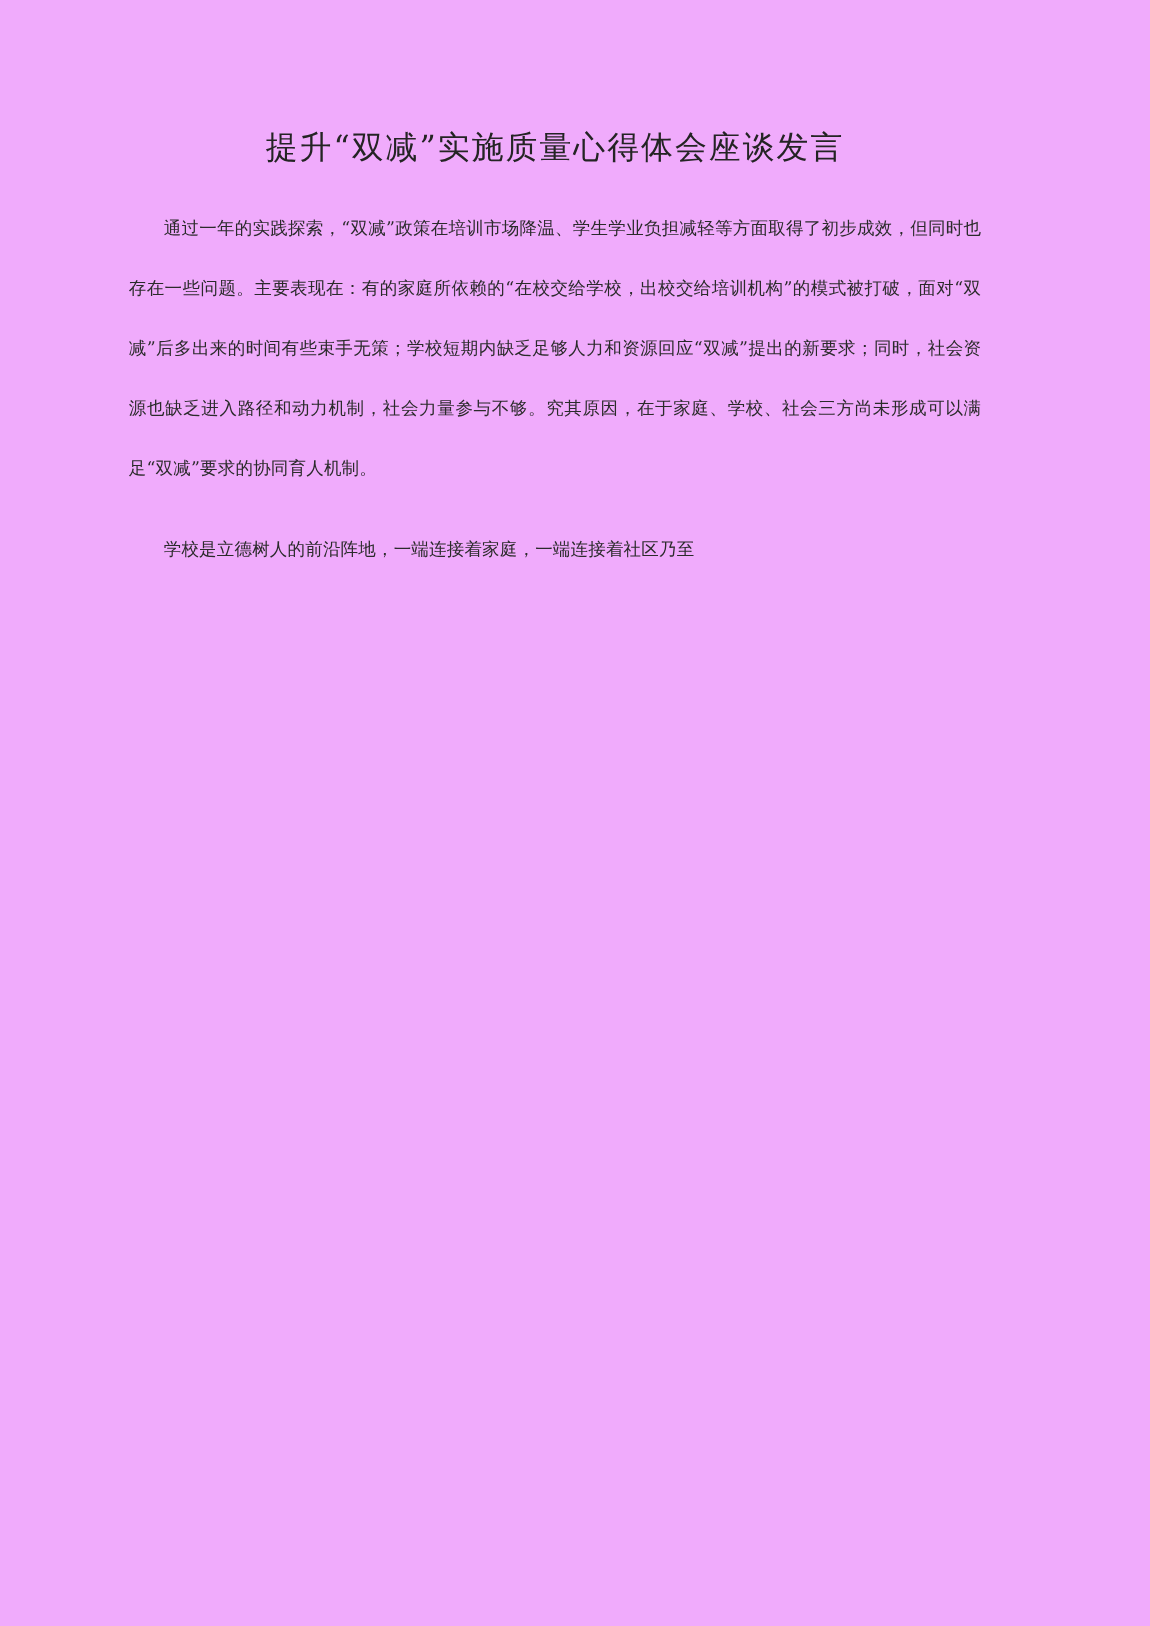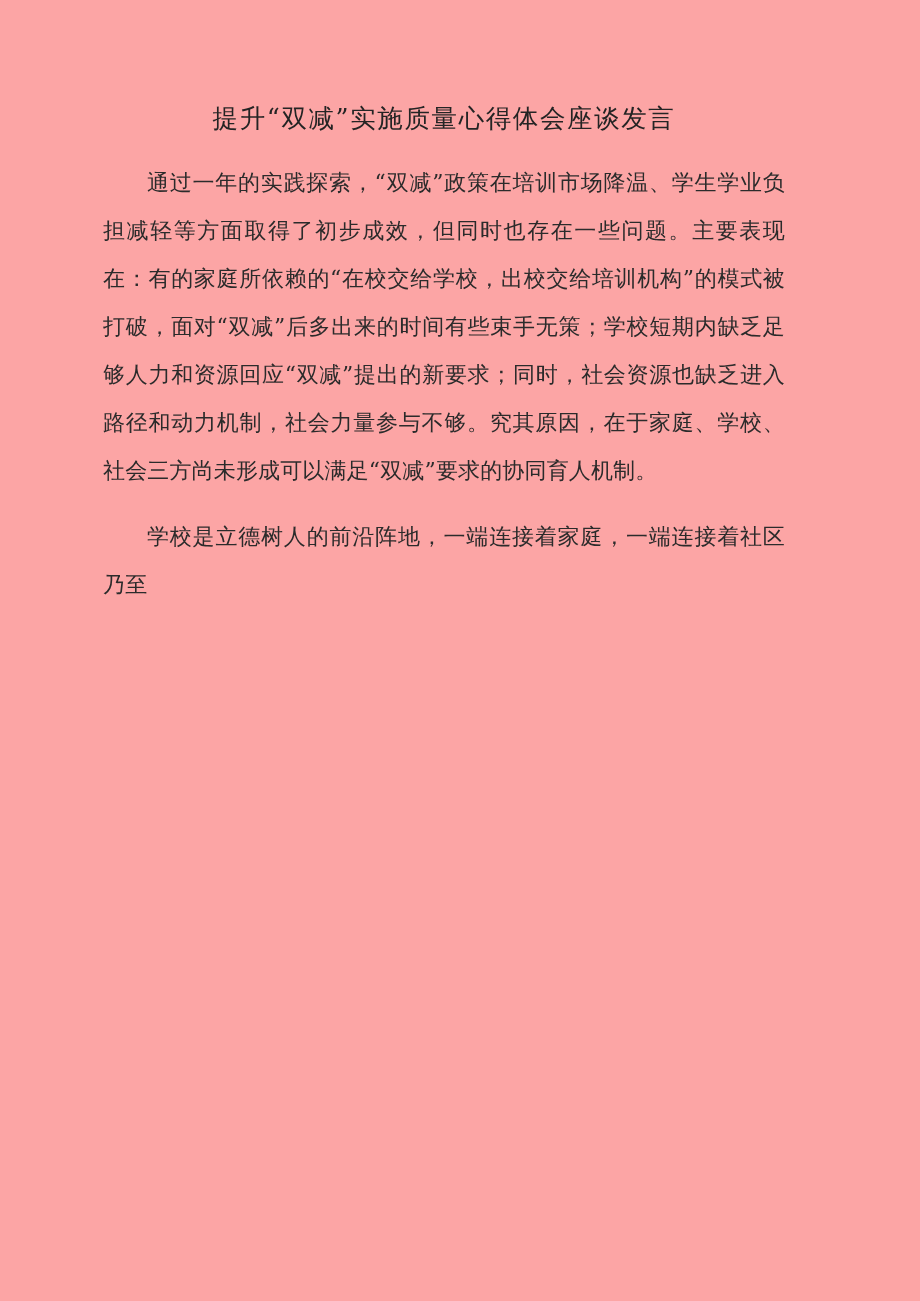--- a/index.html
+++ b/index.html
@@ -14,21 +14,21 @@
     font-family: "DejaVu Serif", "Liberation Serif", serif;
     color: #2b2b2b;
     -webkit-font-smoothing: antialiased;
   }
 
   .page {
     position: relative;
     width: 920px;
     height: 1301px;
     box-sizing: border-box;
-    background: #fca5a5;
+    background: #f0abfc;
   }
 
   .doc-body {
     position: absolute;
     left: 103px;
     top: 0;
     width: 682px;
   }
 
   .doc-title {
@@ -42,32 +42,33 @@
     color: #242424;
     white-space: nowrap;
   }
 
   .paragraphs {
     margin-top: 19px;
   }
 
   .para {
     margin: 0 0 18px 0;
-    font-size: 22px;
+    font-size: 14px;
     line-height: 48px;
     text-align: justify;
     text-justify: inter-ideograph;
     text-indent: 2em;
     letter-spacing: 0.15px;
     color: #2b2b2b;
     word-break: break-all;
   }
 
   .para:last-child {
     margin-bottom: 0;
+    font-family: Liberation Mono, monospace;
   }
 </style>
 </head>
 <body>
 
 <div class="page">
   <div class="doc-body">
 
     <h1 class="doc-title">提升“双减”实施质量心得体会座谈发言</h1>
 

